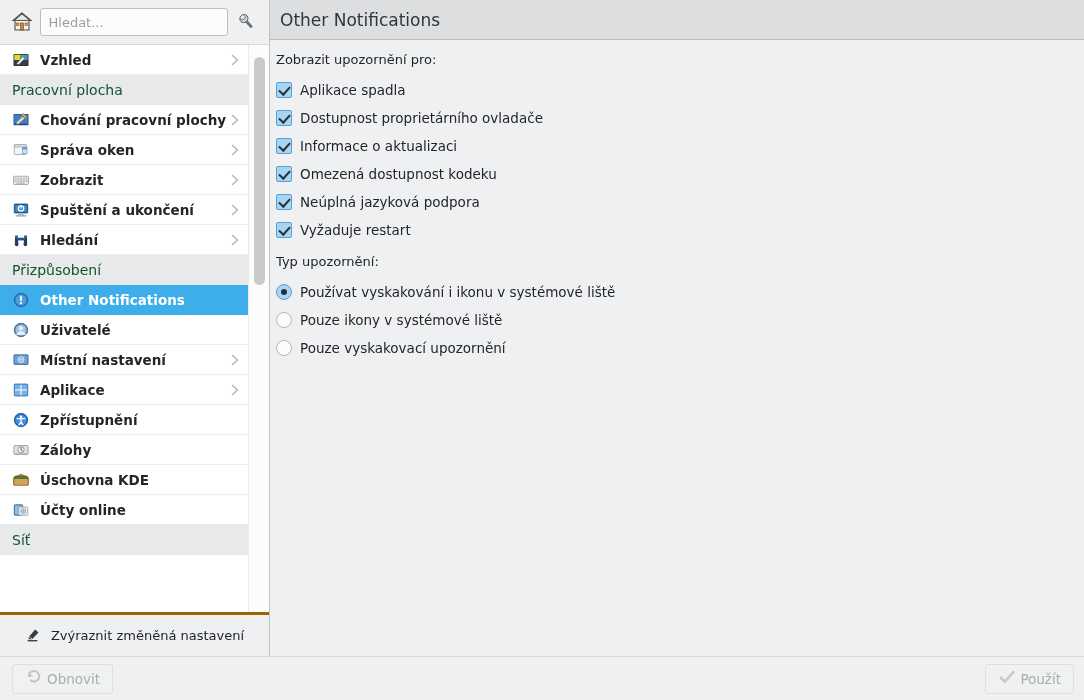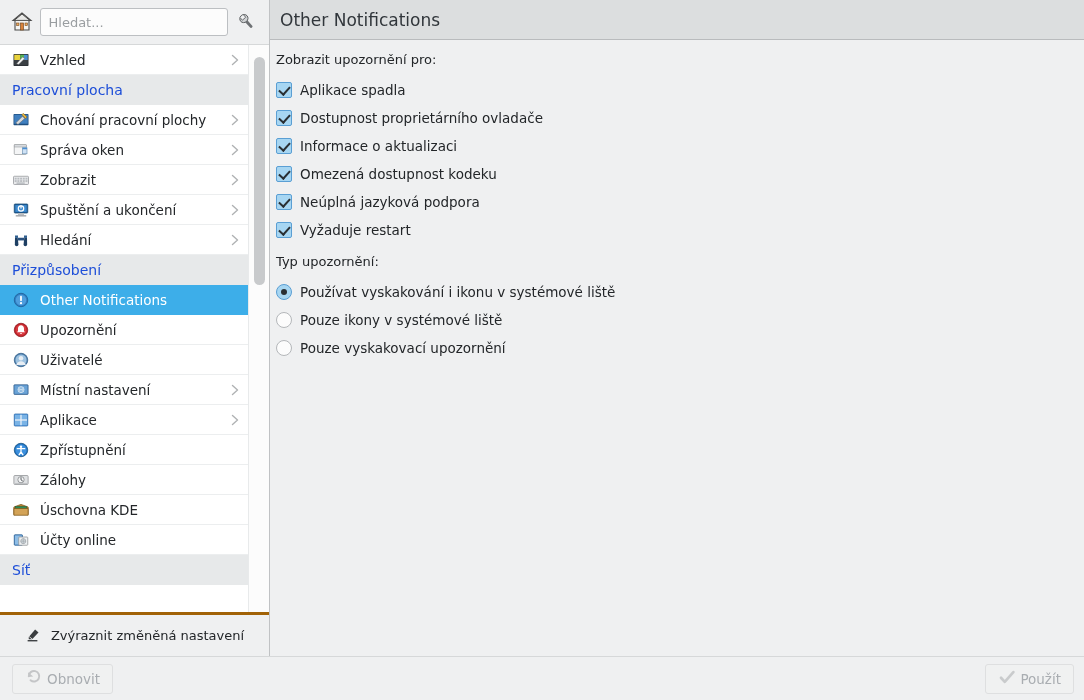--- a/index.html
+++ b/index.html
@@ -78,21 +78,21 @@
     top: 0; left: 0;
     width: 249px;
     height: 100%;
     overflow: hidden;
     background: #ffffff;
   }
   .cat-header {
     background: #e7e9ea;
     padding: 6px 12px 6px 12px;
     font-size: 14px;
-    color: #1d4ed8;
+    color: #14532d;
     height: 30px;
     line-height: 18px;
   }
   .nav-item {
     display: flex;
     align-items: center;
     height: 30px;
     padding: 0 8px 0 12px;
     border-bottom: 1px solid #eceeef;
     cursor: pointer;
@@ -103,20 +103,21 @@
     width: 18px; height: 18px;
     margin-right: 10px;
     flex: 0 0 18px;
     display: block;
   }
   .nav-item .label {
     flex: 1 1 auto;
     font-size: 13.5px;
     white-space: nowrap;
     overflow: hidden;
+    font-weight: bold;
   }
   .nav-item .chev {
     flex: 0 0 12px;
     width: 12px; height: 14px;
     opacity: .55;
   }
   .nav-item.selected .chev { opacity: .9; }
 
   
   .vscroll {
@@ -396,30 +397,20 @@
                   <circle cx="12" cy="12" r="9" fill="#2f7fc4" stroke="#1d5a92" stroke-width="1"></circle>
         <circle cx="12" cy="12" r="7" fill="#4e9ede"></circle>
         <rect x="10.8" y="6.4" width="2.4" height="7" rx="1.2" fill="#ffffff"></rect>
         <circle cx="12" cy="16.3" r="1.5" fill="#ffffff"></circle>
                 </svg></span>
               <span class="label">Other Notifications</span>
               <span class="chev"></span>
             </div>
             <div class="nav-item">
               <span class="ico"><svg width="18" height="18" viewBox="0 0 24 24">
-                  <circle cx="12" cy="12" r="9" fill="#c0242a" stroke="#8e161b" stroke-width="1"></circle>
-        <circle cx="12" cy="12" r="7.2" fill="#d83a40"></circle>
-        <path d="M12 5.8 c-2.4 0-4 1.8-4 4.2 v3.2 l-1.3 1.7 h10.6 L16 13.2 V10 c0-2.4-1.6-4.2-4-4.2z" fill="#ffffff"></path>
-        <path d="M10.4 16 a1.7 1.7 0 0 0 3.2 0 z" fill="#ffffff"></path>
-                </svg></span>
-              <span class="label">Upozornění</span>
-              <span class="chev"></span>
-            </div>
-            <div class="nav-item">
-              <span class="ico"><svg width="18" height="18" viewBox="0 0 24 24">
                   <circle cx="12" cy="12" r="9" fill="#4f7fae" stroke="#2f5d87" stroke-width="1"></circle>
         <circle cx="12" cy="12" r="7.4" fill="#9dc2e0"></circle>
         <circle cx="12" cy="9.6" r="3" fill="#e8eef4"></circle>
         <path d="M5.6 18.6 c1-3.4 3.4-5 6.4-5 s5.4 1.6 6.4 5 z" fill="#e8eef4"></path>
                 </svg></span>
               <span class="label">Uživatelé</span>
               <span class="chev"></span>
             </div>
             <div class="nav-item">
               <span class="ico"><svg width="18" height="18" viewBox="0 0 24 24">

